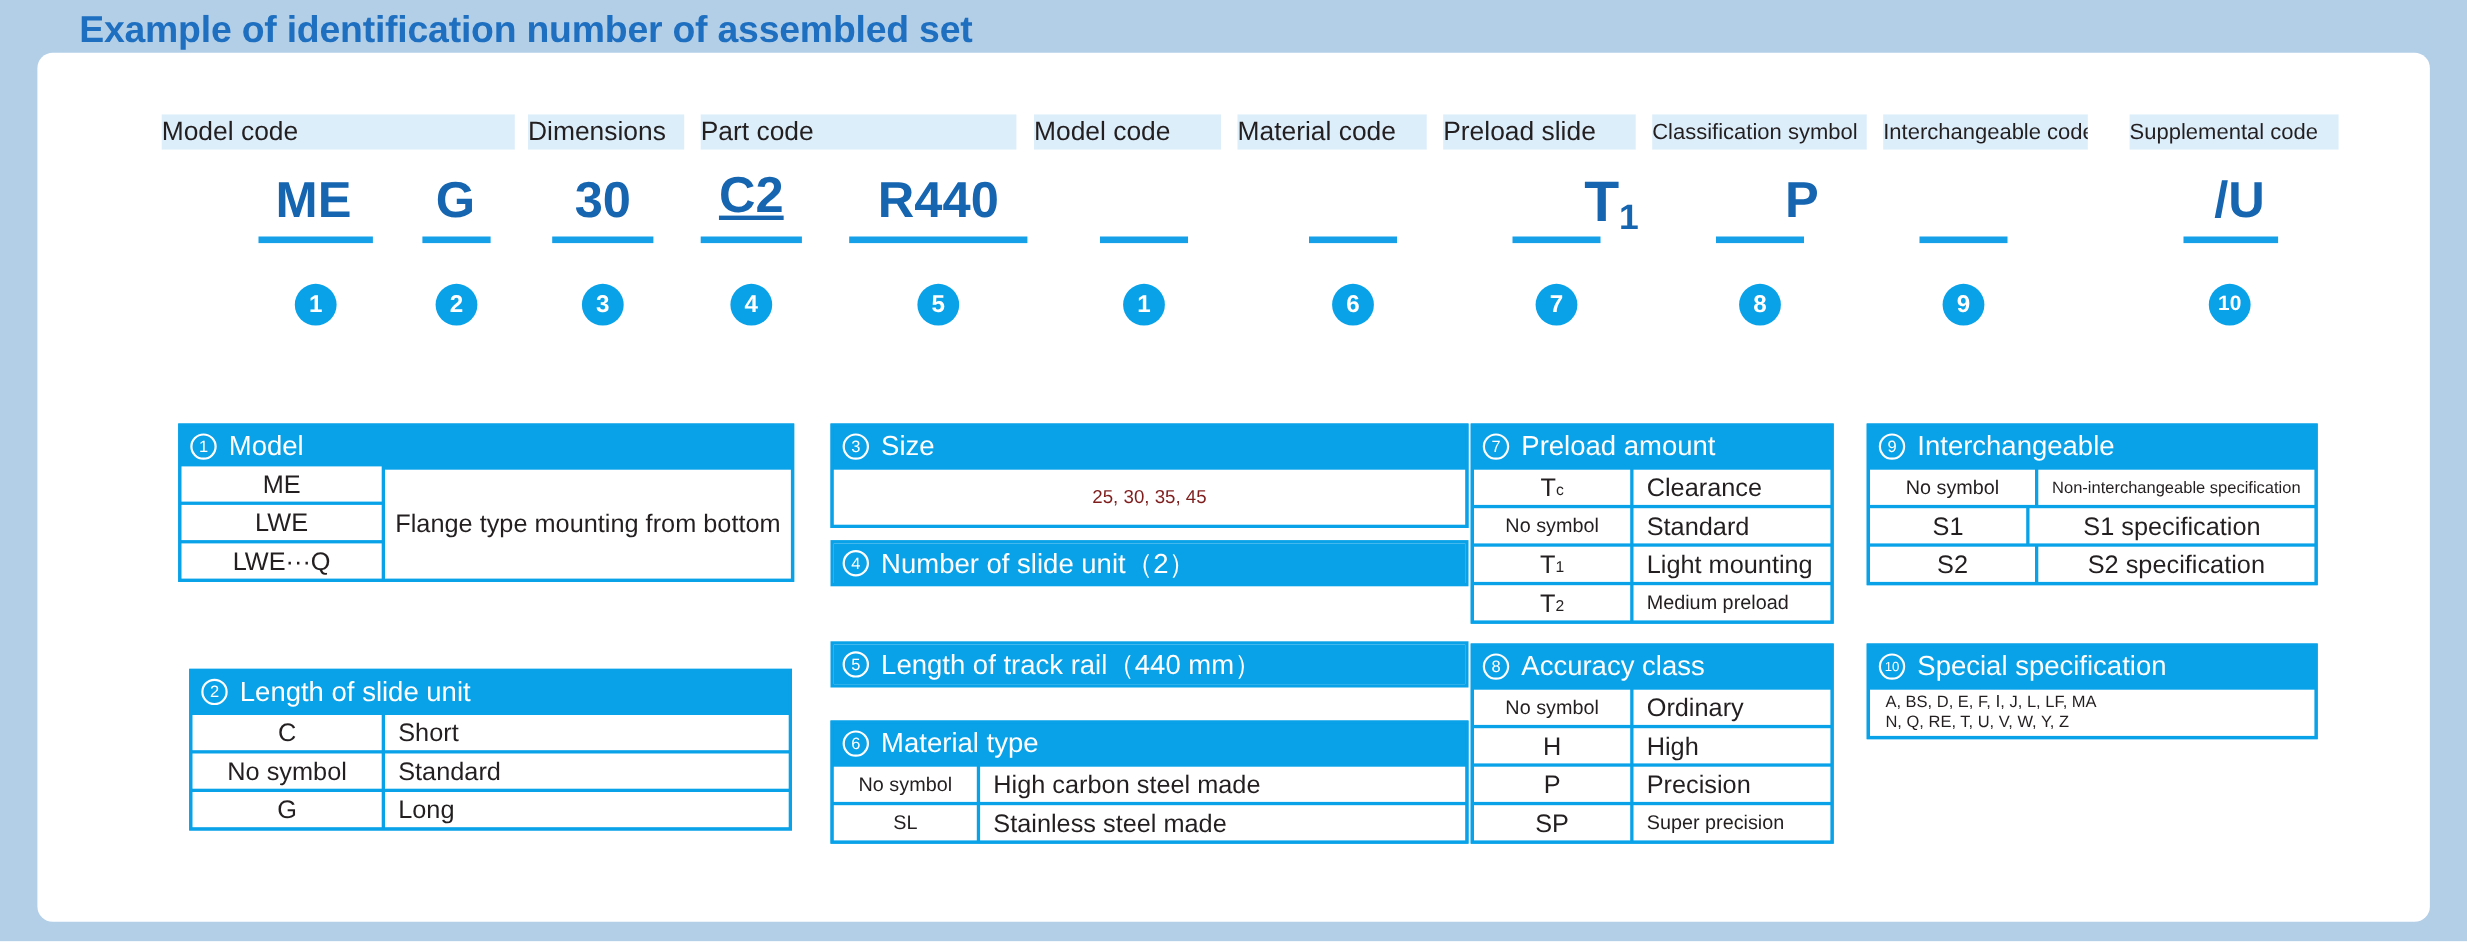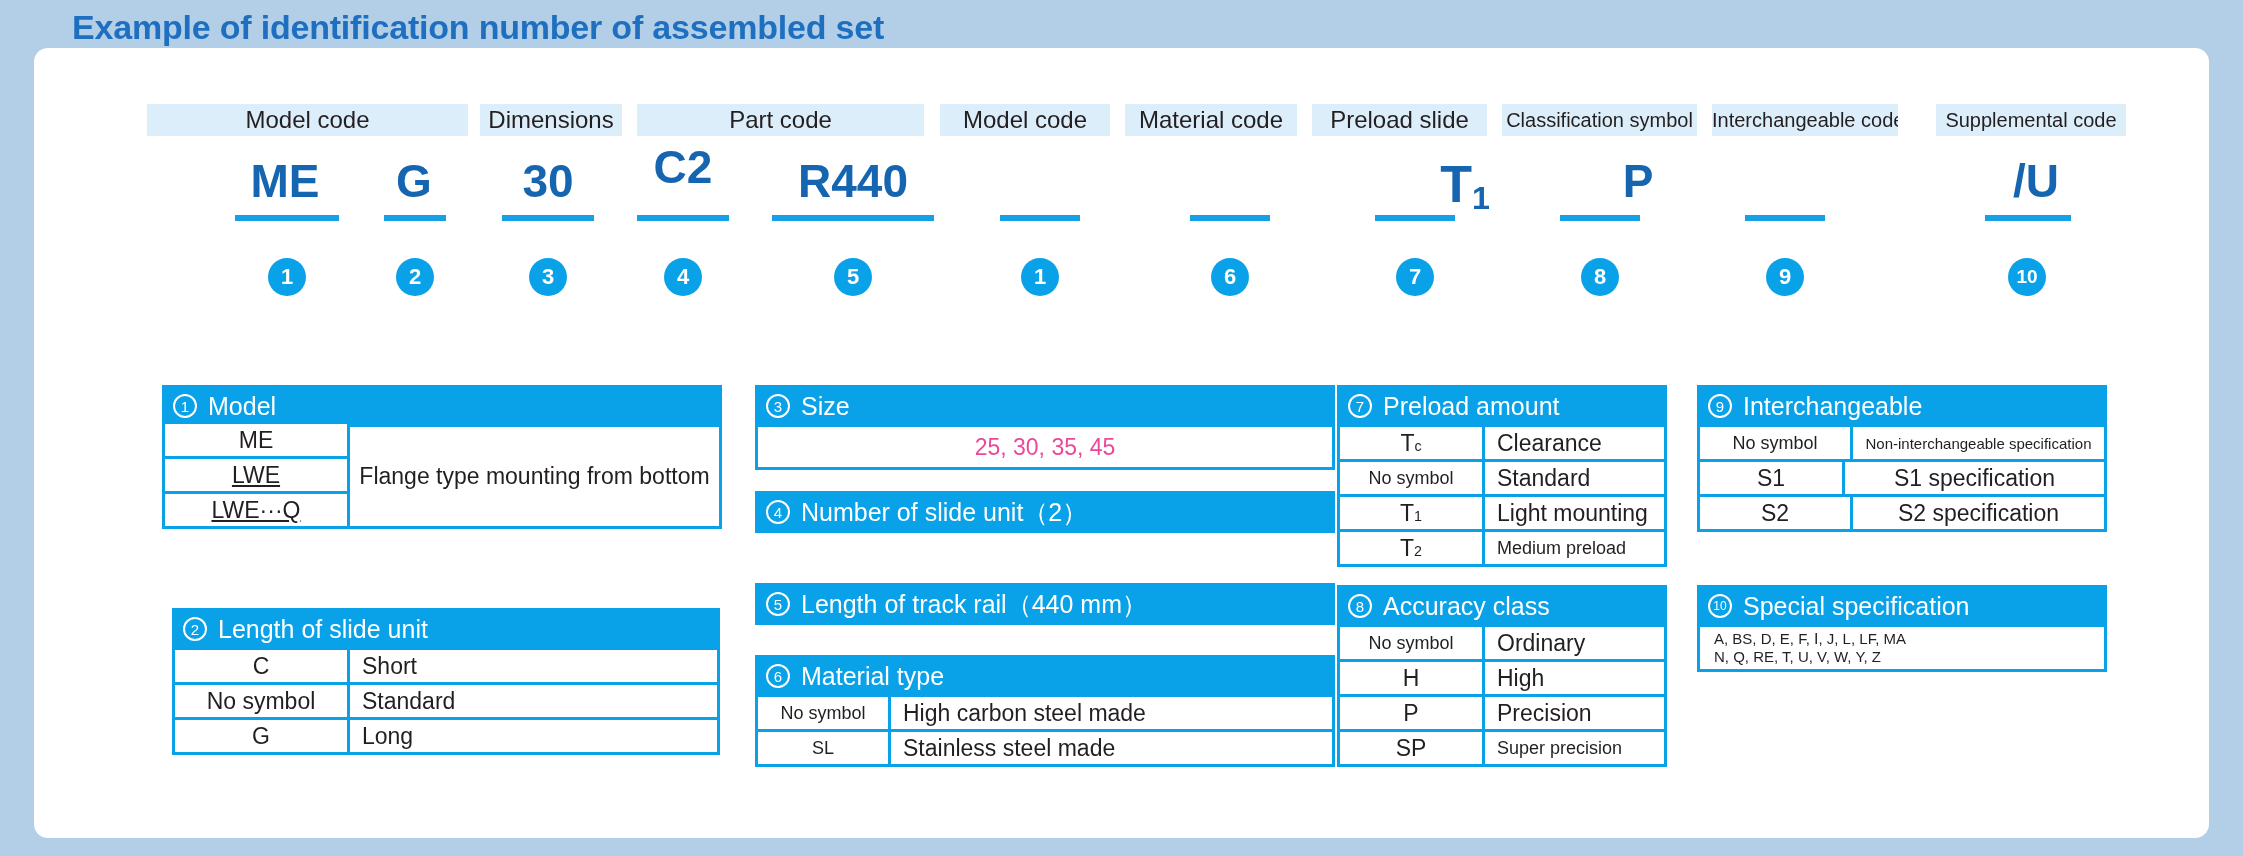--- a/index.html
+++ b/index.html
@@ -46,21 +46,20 @@
     letter-spacing: -0.2px;
     white-space: nowrap;
   }
 
   
   .code-label {
     position: absolute;
     background: #ddeefb;
     color: #231f20;
     font-size: 24px;
-    text-align: center;
     line-height: 32px;
     height: 32px;
     white-space: nowrap;
     overflow: hidden;
   }
   .code-label.sm { font-size: 20px; }
 
   .code-val {
     position: absolute;
     color: #1565b0;
@@ -171,40 +170,40 @@
   .merge-left .cell {
     background: #ffffff;
     color: #231f20;
     font-size: 23px;
     height: 32px;
     display: flex;
     align-items: center;
     justify-content: center;
     box-sizing: border-box;
   }
-  .merge-left .cell + .cell { margin-top: 3px; text-decoration: underline; }
+  .merge-left .cell + .cell { margin-top: 3px; }
   .merge-right {
     background: #ffffff;
     margin-left: 3px;
     flex: 1;
     display: flex;
     align-items: center;
     justify-content: center;
     font-size: 23px;
     color: #231f20;
     white-space: nowrap;
   }
   .solo-cell {
     background: #ffffff;
-    color: #ec4899;
-    font-size: 23px;
+    color: #7f1d1d;
+    font-size: 17px;
     display: flex;
     align-items: center;
     justify-content: center;
-    height: 40px;
+    height: 50px;
     margin: 3px 0 0 0;
   }
   .multi-cell {
     background: #ffffff;
     color: #231f20;
     font-size: 15px;
     padding: 3px 0 4px 14px;
     margin-top: 3px;
     line-height: 1.18;
   }
@@ -226,21 +225,21 @@
   <div class="code-label" style="left:940px; top:104px; width:170px;">Model code</div>
   <div class="code-label" style="left:1125px; top:104px; width:172px;">Material code</div>
   <div class="code-label" style="left:1312px; top:104px; width:175px;">Preload slide</div>
   <div class="code-label sm" style="left:1502px; top:104px; width:195px;">Classification symbol</div>
   <div class="code-label sm" style="left:1712px; top:104px; width:186px;">Interchangeable code</div>
   <div class="code-label sm" style="left:1936px; top:104px; width:190px;">Supplemental code</div>
 
   <div class="code-val" style="left:230px; top:158px; width:110px; font-size:46px;">ME</div>
   <div class="code-val" style="left:388px; top:158px; width:52px; font-size:46px;">G</div>
   <div class="code-val" style="left:505px; top:158px; width:86px; font-size:46px;">30</div>
-  <div class="code-val" style="left:640px; top:144px; width:86px; font-size:46px;">C2</div>
+  <div class="code-val" style="left:640px; top:154px; width:86px; font-size:46px;text-decoration:underline;">C2</div>
   <div class="code-val" style="left:775px; top:158px; width:156px; font-size:46px;">R440</div>
   <div class="code-val" style="left:1420px; top:158px; width:90px; font-size:52px;"><span>T</span><span class="sub">1</span></div>
   <div class="code-val" style="left:1595px; top:158px; width:86px; font-size:46px;">P</div>
   <div class="code-val" style="left:1986px; top:158px; width:100px; font-size:46px;">/U</div>
 
   <div class="code-underline" style="left:235px; top:215px; width:104px;"></div>
   <div class="code-underline" style="left:384px; top:215px; width:62px;"></div>
   <div class="code-underline" style="left:502px; top:215px; width:92px;"></div>
   <div class="code-underline" style="left:637px; top:215px; width:92px;"></div>
   <div class="code-underline" style="left:772px; top:215px; width:162px;"></div>

